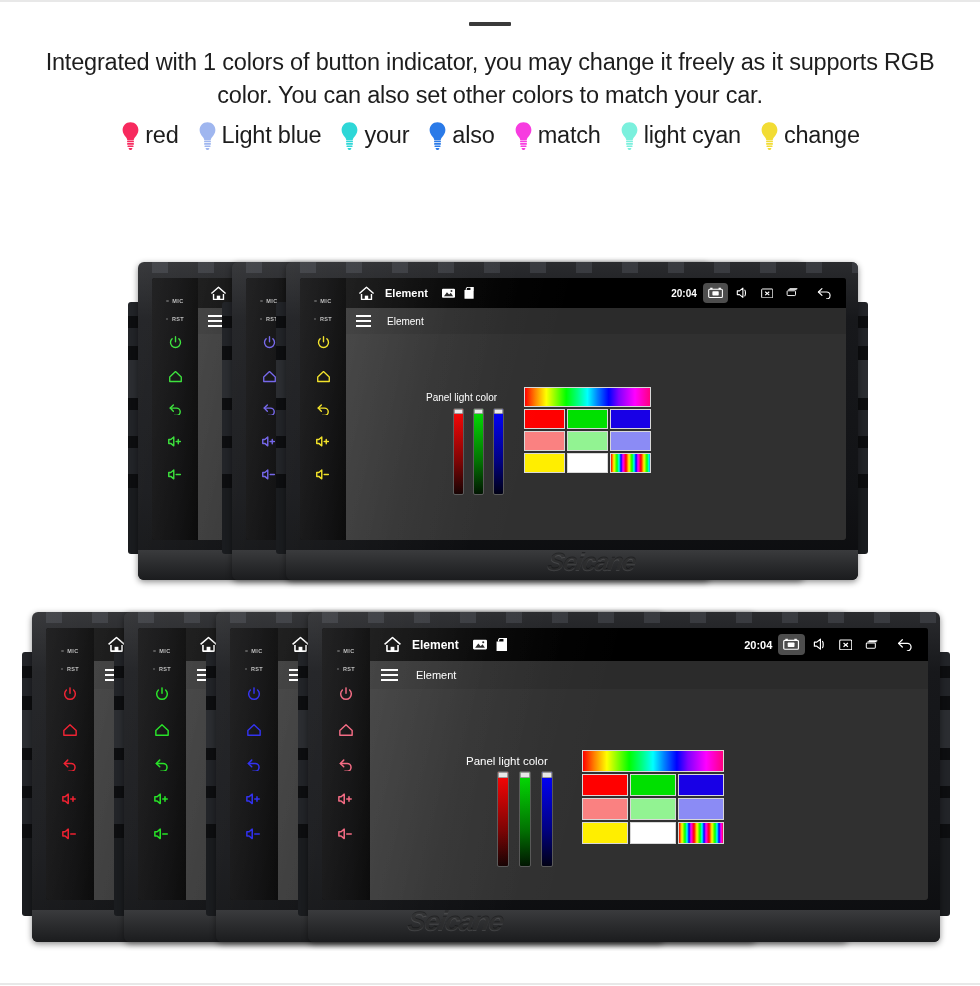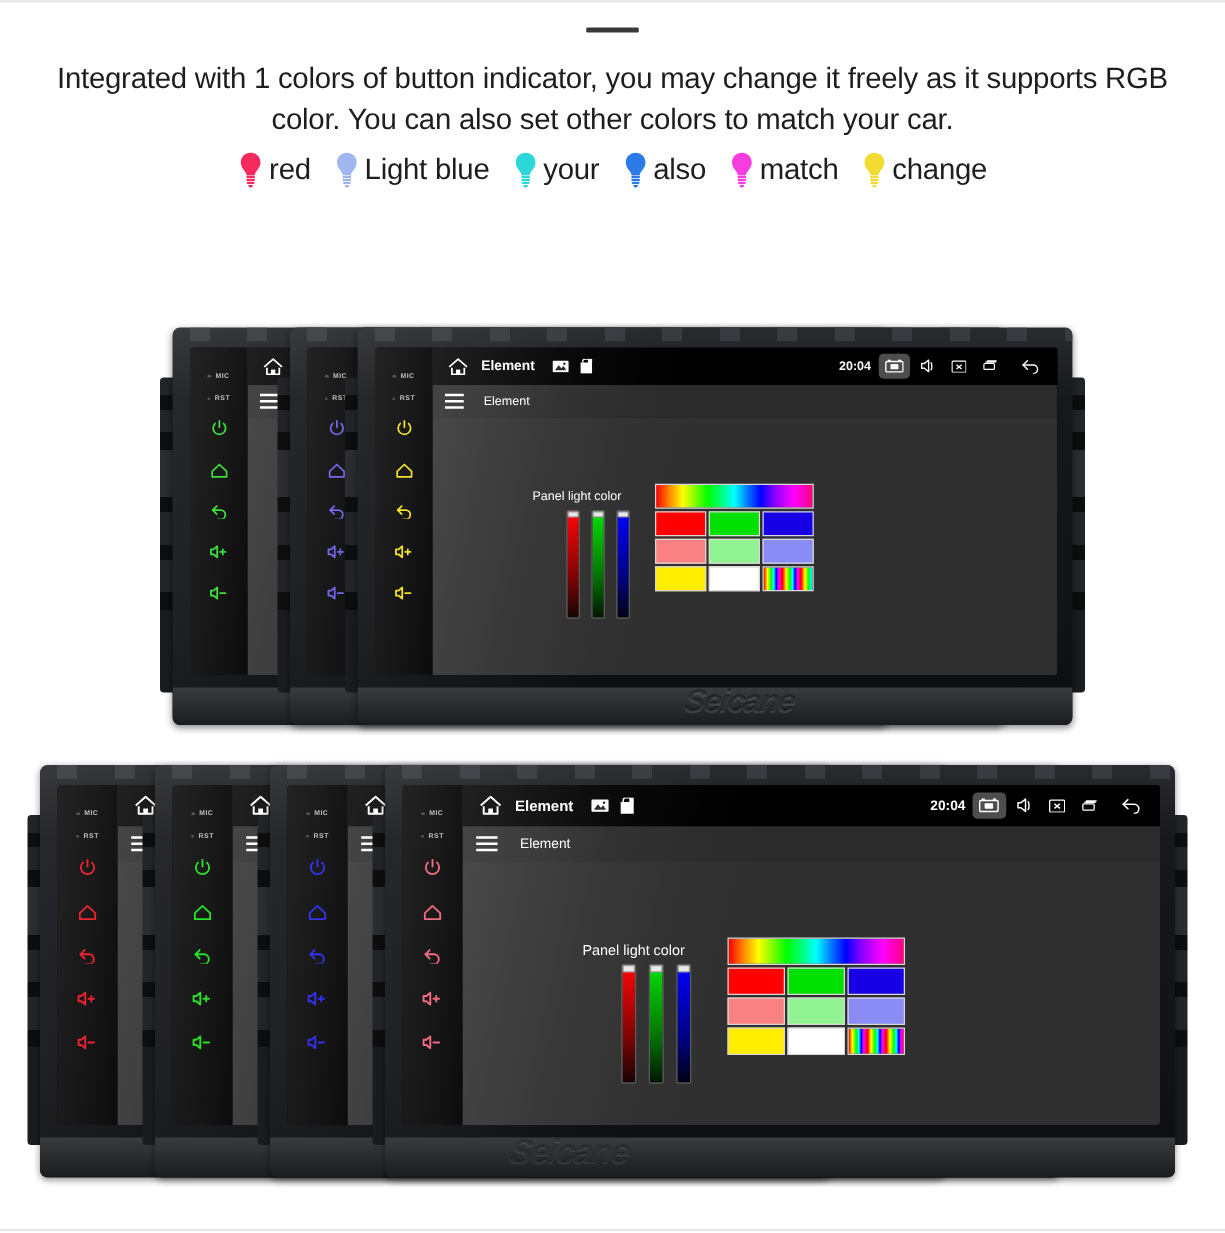--- a/index.html
+++ b/index.html
@@ -324,20 +324,30 @@
               <path d="M10.5 1.2c-4.6 0-7.9 3.4-7.9 7.8 0 3.2 1.9 5.3 3.2 7 0.9 1.2 1.3 2 1.4 3.1h6.6c0.1-1.1 0.5-1.9 1.4-3.1 1.3-1.7 3.2-3.8 3.2-7 0-4.4-3.3-7.8-7.9-7.8z" fill="#f73ce0"></path>
               <rect x="7.1" y="19.6" width="6.8" height="1.7" rx="0.5" fill="#f73ce0"></rect>
               <rect x="7.1" y="22.0" width="6.8" height="1.7" rx="0.5" fill="#f73ce0"></rect>
               <rect x="7.5" y="24.4" width="6.0" height="1.7" rx="0.5" fill="#f73ce0"></rect>
               <path d="M8.6 26.9h3.8c-0.2 1.3-0.9 2.1-1.9 2.1s-1.7-0.8-1.9-2.1z" fill="#f73ce0"></path>
             </svg></span>
           <span class="legend-label">match</span>
         </div>
         <div class="legend-item">
           <span class="bulb"><svg viewBox="0 0 21 30" width="21" height="30">
+              <path d="M10.5 1.2c-4.6 0-7.9 3.4-7.9 7.8 0 3.2 1.9 5.3 3.2 7 0.9 1.2 1.3 2 1.4 3.1h6.6c0.1-1.1 0.5-1.9 1.4-3.1 1.3-1.7 3.2-3.8 3.2-7 0-4.4-3.3-7.8-7.9-7.8z" fill="#7bf0dd"></path>
+              <rect x="7.1" y="19.6" width="6.8" height="1.7" rx="0.5" fill="#7bf0dd"></rect>
+              <rect x="7.1" y="22.0" width="6.8" height="1.7" rx="0.5" fill="#7bf0dd"></rect>
+              <rect x="7.5" y="24.4" width="6.0" height="1.7" rx="0.5" fill="#7bf0dd"></rect>
+              <path d="M8.6 26.9h3.8c-0.2 1.3-0.9 2.1-1.9 2.1s-1.7-0.8-1.9-2.1z" fill="#7bf0dd"></path>
+            </svg></span>
+          <span class="legend-label">light cyan</span>
+        </div>
+        <div class="legend-item">
+          <span class="bulb"><svg viewBox="0 0 21 30" width="21" height="30">
               <path d="M10.5 1.2c-4.6 0-7.9 3.4-7.9 7.8 0 3.2 1.9 5.3 3.2 7 0.9 1.2 1.3 2 1.4 3.1h6.6c0.1-1.1 0.5-1.9 1.4-3.1 1.3-1.7 3.2-3.8 3.2-7 0-4.4-3.3-7.8-7.9-7.8z" fill="#f2dc34"></path>
               <rect x="7.1" y="19.6" width="6.8" height="1.7" rx="0.5" fill="#f2dc34"></rect>
               <rect x="7.1" y="22.0" width="6.8" height="1.7" rx="0.5" fill="#f2dc34"></rect>
               <rect x="7.5" y="24.4" width="6.0" height="1.7" rx="0.5" fill="#f2dc34"></rect>
               <path d="M8.6 26.9h3.8c-0.2 1.3-0.9 2.1-1.9 2.1s-1.7-0.8-1.9-2.1z" fill="#f2dc34"></path>
             </svg></span>
           <span class="legend-label">change</span>
         </div>
       </div>
   </div>

